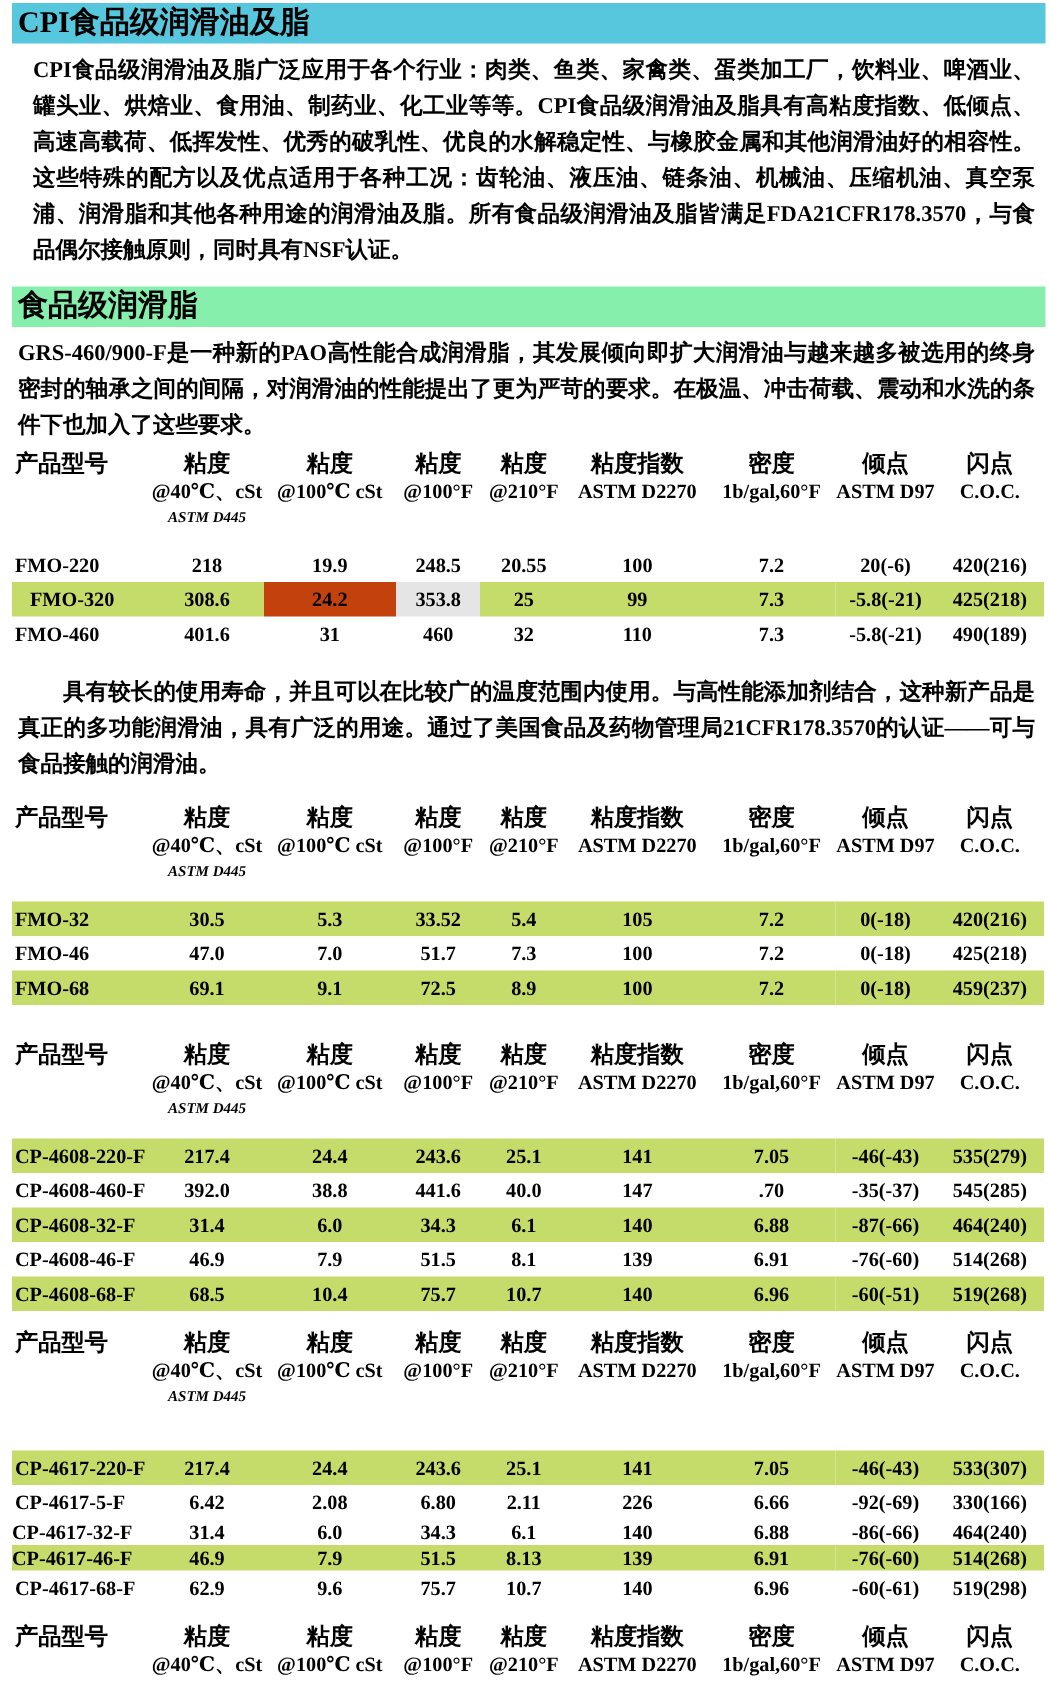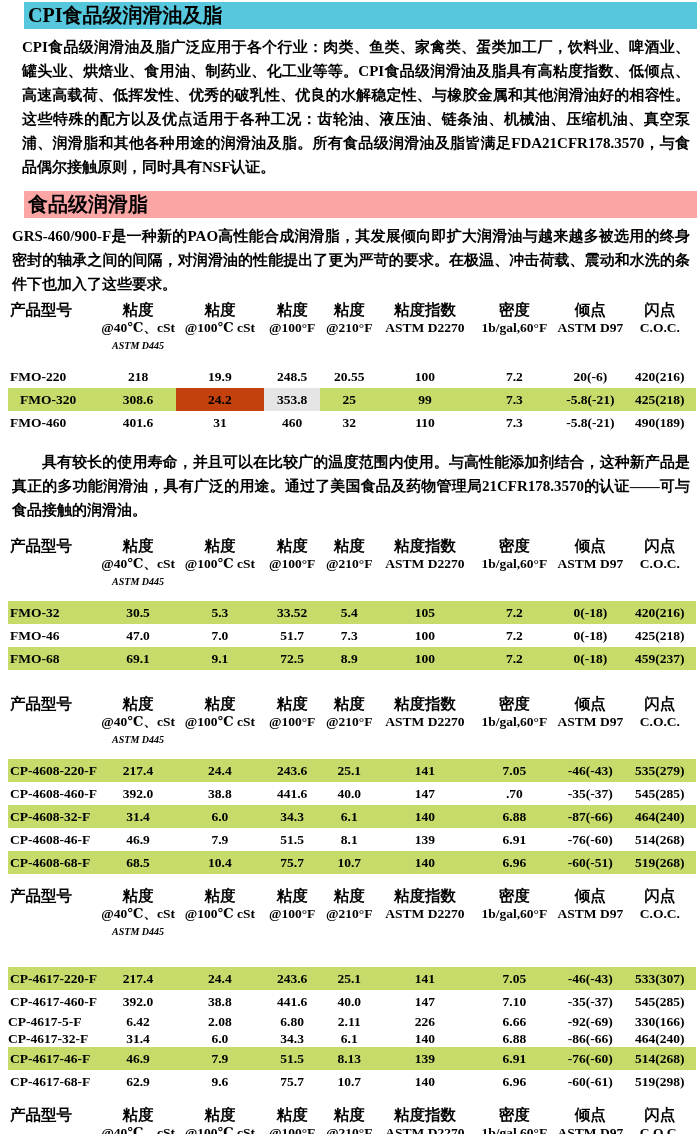--- a/index.html
+++ b/index.html
@@ -4,21 +4,21 @@
 <style>
   html,body{margin:0;padding:0;}
   body{
     width:700px;height:1134px;overflow:hidden;background:#ffffff;
     font-family:"Liberation Serif","DejaVu Serif",serif;
     color:#000;font-weight:bold;
   }
   .page{width:700px;height:1134px;position:relative;padding-top:2px;box-sizing:border-box;}
   .bar{
     background:#56C7DC;
-    margin:0 3px 6px 24px;
+    margin:0 3px 6px 8px;
     padding:1px 4px 2px 4px;
     font-size:20px;line-height:24px;font-weight:bold;
   }
   .para{
     margin:4px 10px 12px 22px;
     font-size:15px;line-height:24px;
     text-align:justify;font-weight:bold;
   }
   .para.indent{text-indent:2em;margin-left:12px;}
   .para.grs{margin-left:12px;margin-bottom:2px;}
@@ -54,21 +54,21 @@
 <body>
 
 <div class="page">
 
   <div class="bar" style="background: rgb(86, 199, 220);">
     <span>CPI食品级润滑油及脂</span>
   </div>
 
   <p class="para">CPI食品级润滑油及脂广泛应用于各个行业：肉类、鱼类、家禽类、蛋类加工厂，饮料业、啤酒业、罐头业、烘焙业、食用油、制药业、化工业等等。CPI食品级润滑油及脂具有高粘度指数、低倾点、高速高载荷、低挥发性、优秀的破乳性、优良的水解稳定性、与橡胶金属和其他润滑油好的相容性。这些特殊的配方以及优点适用于各种工况：齿轮油、液压油、链条油、机械油、压缩机油、真空泵浦、润滑脂和其他各种用途的润滑油及脂。所有食品级润滑油及脂皆满足FDA21CFR178.3570，与食品偶尔接触原则，同时具有NSF认证。</p>
 
-  <div class="bar" style="background: #fca5a5;">
+  <div class="bar" style="background: #86efac;">
     <span>食品级润滑脂</span>
   </div>
 
   <p class="para grs">GRS-460/900-F是一种新的PAO高性能合成润滑脂，其发展倾向即扩大润滑油与越来越多被选用的终身密封的轴承之间的间隔，对润滑油的性能提出了更为严苛的要求。在极温、冲击荷载、震动和水洗的条件下也加入了这些要求。</p>
 
   <div class="tbl" data-table="0">
       <table>
         <colgroup>
           <col style="width: 13.4%;">
           <col style="width: 11%;">
@@ -421,31 +421,20 @@
             <td style="background: rgb(197, 219, 106);">217.4</td>
             <td style="background: rgb(197, 219, 106);">24.4</td>
             <td style="background: rgb(197, 219, 106);">243.6</td>
             <td style="background: rgb(197, 219, 106);">25.1</td>
             <td style="background: rgb(197, 219, 106);">141</td>
             <td style="background: rgb(197, 219, 106);">7.05</td>
             <td style="background: rgb(197, 219, 106);">-46(-43)</td>
             <td style="background: rgb(197, 219, 106);">533(307)</td>
           </tr>
           <tr class="">
-            <td class="first">CP-4617-460-F</td>
-            <td>392.0</td>
-            <td>38.8</td>
-            <td>441.6</td>
-            <td>40.0</td>
-            <td>147</td>
-            <td>7.10</td>
-            <td>-35(-37)</td>
-            <td>545(285)</td>
-          </tr>
-          <tr class="">
             <td class="first">CP-4617-5-F</td>
             <td>6.42</td>
             <td>2.08</td>
             <td>6.80</td>
             <td>2.11</td>
             <td>226</td>
             <td>6.66</td>
             <td>-92(-69)</td>
             <td>330(166)</td>
           </tr>

